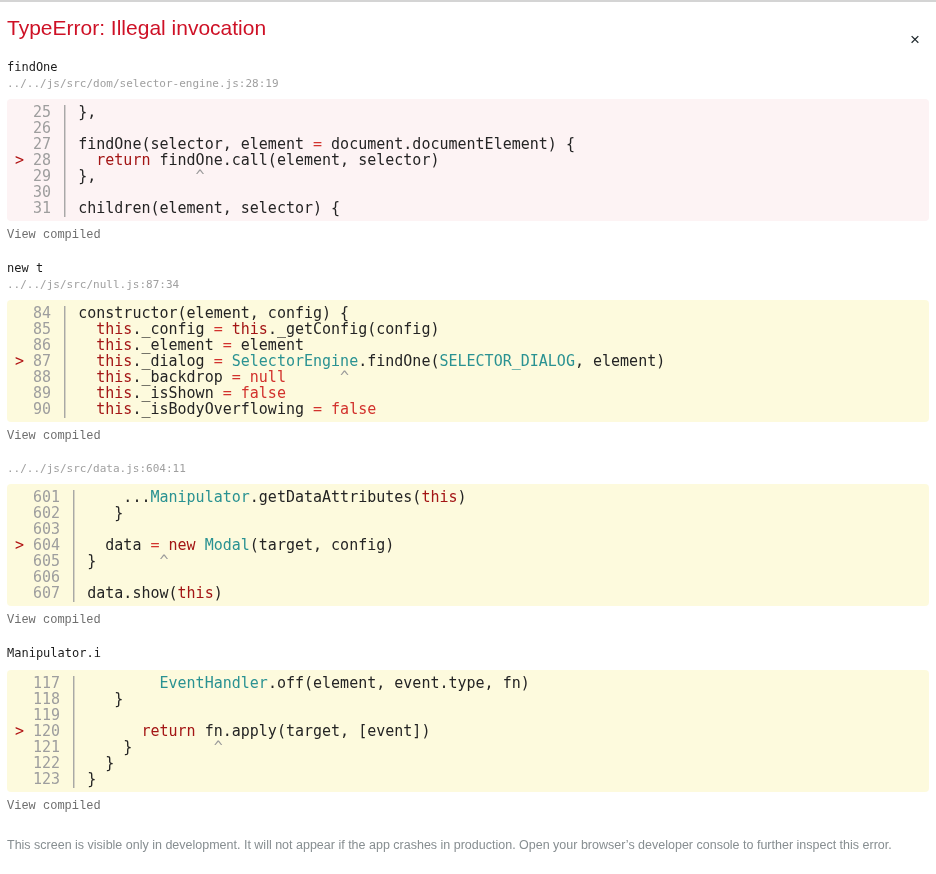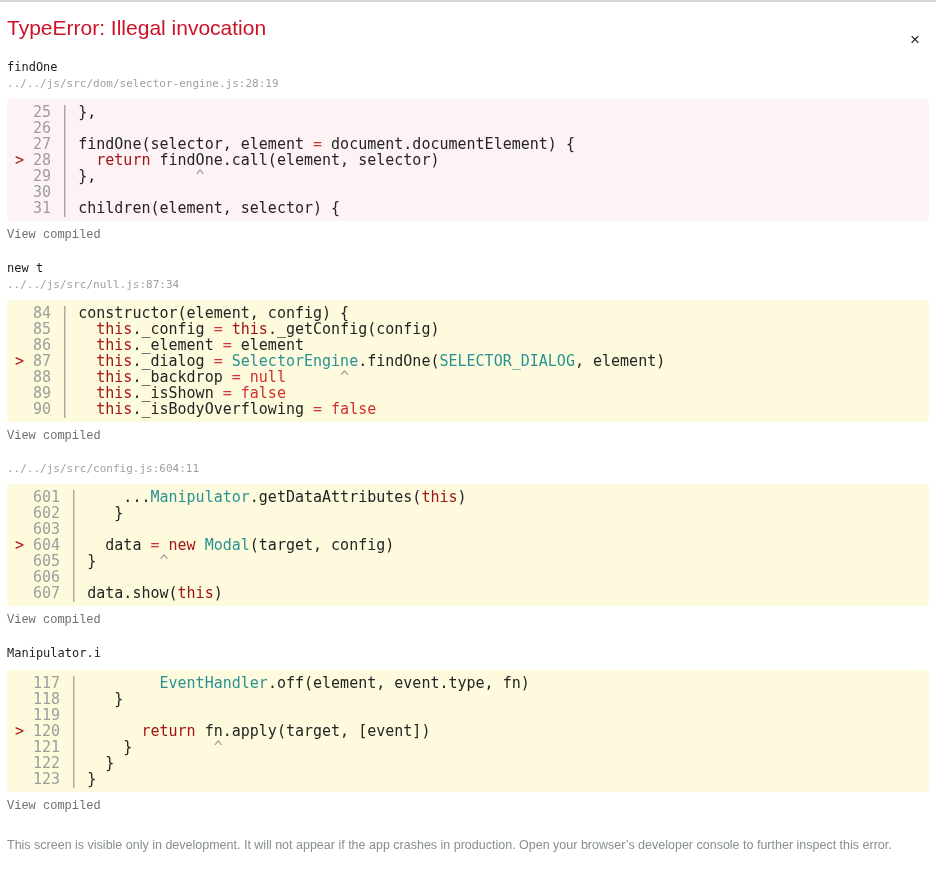--- a/index.html
+++ b/index.html
@@ -96,21 +96,21 @@
   </div>
 
   <div class="frame">
     <div class="frame-fn">new t</div>
     <div class="frame-path">../../js/src/null.js:87:34</div>
     <pre class="code-frame warning"><div><span class="tok-gut">  84 | </span><span class="tok-plain">constructor(element, config) {</span></div><div><span class="tok-gut">  85 | </span><span class="tok-plain">  </span><span class="tok-kw">this</span><span class="tok-plain">._config </span><span class="tok-op">=</span><span class="tok-plain"> </span><span class="tok-kw">this</span><span class="tok-plain">._getConfig(config)</span></div><div><span class="tok-gut">  86 | </span><span class="tok-plain">  </span><span class="tok-kw">this</span><span class="tok-plain">._element </span><span class="tok-op">=</span><span class="tok-plain"> element</span></div><div><span class="tok-mk">&gt;</span><span class="tok-gut"> 87 | </span><span class="tok-plain">  </span><span class="tok-kw">this</span><span class="tok-plain">._dialog </span><span class="tok-op">=</span><span class="tok-plain"> </span><span class="tok-cap">SelectorEngine</span><span class="tok-plain">.findOne(</span><span class="tok-cap">SELECTOR_DIALOG</span><span class="tok-plain">, element)</span></div><div><span class="tok-gut">  88 | </span><span class="tok-plain">  </span><span class="tok-kw">this</span><span class="tok-plain">._backdrop </span><span class="tok-op">=</span><span class="tok-plain"> </span><span class="tok-lit">null</span><span class="tok-caret">      ^</span></div><div><span class="tok-gut">  89 | </span><span class="tok-plain">  </span><span class="tok-kw">this</span><span class="tok-plain">._isShown </span><span class="tok-op">=</span><span class="tok-plain"> </span><span class="tok-lit">false</span></div><div><span class="tok-gut">  90 | </span><span class="tok-plain">  </span><span class="tok-kw">this</span><span class="tok-plain">._isBodyOverflowing </span><span class="tok-op">=</span><span class="tok-plain"> </span><span class="tok-lit">false</span></div></pre>
     <div class="view-compiled">View compiled</div>
   </div>
 
   <div class="frame">
-    <div class="frame-path">../../js/src/config.js:604:11</div>
+    <div class="frame-path">../../js/src/data.js:604:11</div>
     <pre class="code-frame warning"><div><span class="tok-gut">  601 | </span><span class="tok-plain">    ...</span><span class="tok-cap">Manipulator</span><span class="tok-plain">.getDataAttributes(</span><span class="tok-kw">this</span><span class="tok-plain">)</span></div><div><span class="tok-gut">  602 | </span><span class="tok-plain">   }</span></div><div><span class="tok-gut">  603 | </span></div><div><span class="tok-mk">&gt;</span><span class="tok-gut"> 604 | </span><span class="tok-plain">  data </span><span class="tok-op">=</span><span class="tok-plain"> </span><span class="tok-kw">new</span><span class="tok-plain"> </span><span class="tok-cap">Modal</span><span class="tok-plain">(target, config)</span></div><div><span class="tok-gut">  605 | </span><span class="tok-plain">}</span><span class="tok-caret">       ^</span></div><div><span class="tok-gut">  606 | </span></div><div><span class="tok-gut">  607 | </span><span class="tok-plain">data.show(</span><span class="tok-kw">this</span><span class="tok-plain">)</span></div></pre>
     <div class="view-compiled">View compiled</div>
   </div>
 
   <div class="frame">
     <div class="frame-fn">Manipulator.i</div>
     <pre class="code-frame warning"><div><span class="tok-gut">  117 | </span><span class="tok-plain">        </span><span class="tok-cap">EventHandler</span><span class="tok-plain">.off(element, event.type, fn)</span></div><div><span class="tok-gut">  118 | </span><span class="tok-plain">   }</span></div><div><span class="tok-gut">  119 | </span></div><div><span class="tok-mk">&gt;</span><span class="tok-gut"> 120 | </span><span class="tok-plain">      </span><span class="tok-kw">return</span><span class="tok-plain"> fn.apply(target, [event])</span></div><div><span class="tok-gut">  121 | </span><span class="tok-plain">    }</span><span class="tok-caret">         ^</span></div><div><span class="tok-gut">  122 | </span><span class="tok-plain">  }</span></div><div><span class="tok-gut">  123 | </span><span class="tok-plain">}</span></div></pre>
     <div class="view-compiled">View compiled</div>
   </div>
 

